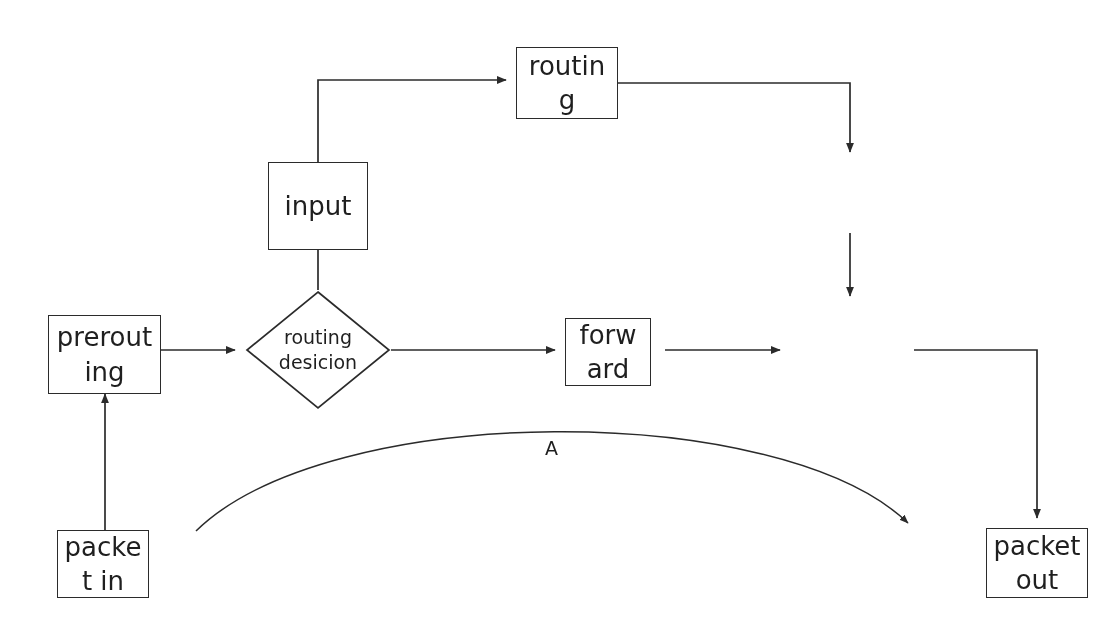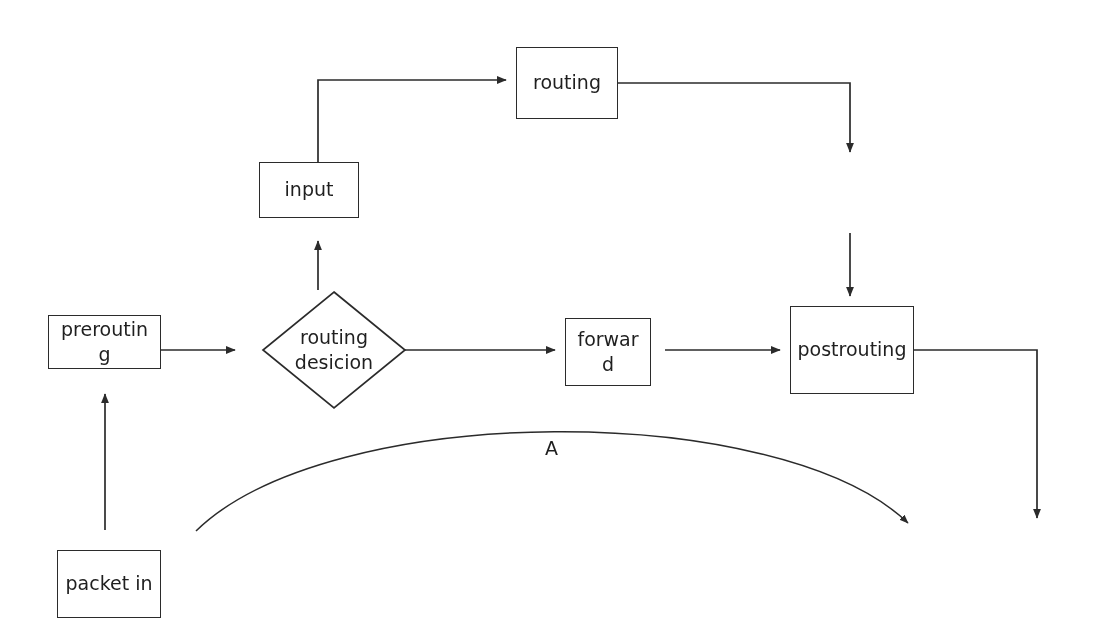--- a/index.html
+++ b/index.html
@@ -30,21 +30,21 @@
     position: absolute;
     box-sizing: border-box;
     border: 1.6px solid #2b2b2b;
     background: #ffffff;
     color: #1f1f1f;
     display: flex;
     align-items: center;
     justify-content: center;
     text-align: center;
     line-height: 1.32;
-    font-size: 19px;
+    font-size: 26px;
     padding: 2px 6px;
     z-index: 3;
   }
   .node-label {
     display: block;
     width: 100%;
     word-break: break-all;
   }
   .diamond-wrap {
     position: absolute;
@@ -114,49 +114,49 @@
       <path d="M391,350 L555,350" marker-end="url(#ah)"></path>
 
       <path d="M665,350 L780,350" marker-end="url(#ah)"></path>
 
       <path d="M914,350 L1037,350 L1037,518" marker-end="url(#ah)"></path>
 
       <path stroke-width="1.5" d="M196,531 C 330,400 780,400 908,523" marker-end="url(#ahs)"></path>
     </g>
   </svg>
 
-  <div class="node" style="left:48px; top:315px; width:113px; height:54px;">
+  <div class="node" style="left:48px; top:315px; width:113px; height:79px;">
     <span class="node-label">prerouting</span>
   </div>
 
-  <div class="diamond-wrap" style="left:261px; top:290px; width:146px; height:120px;">
+  <div class="diamond-wrap" style="left:245px; top:290px; width:146px; height:120px;">
     <svg width="146" height="120" viewBox="0 0 146 120" xmlns="http://www.w3.org/2000/svg">
       <polygon points="73,2 144,60 73,118 2,60" fill="#ffffff" stroke="#2b2b2b" stroke-width="1.7"></polygon>
     </svg>
     <div class="diamond-label">routing desicion</div>
   </div>
 
-  <div class="node" style="left:259px; top:162px; width:100px; height:56px;">
+  <div class="node" style="left:268px; top:162px; width:100px; height:88px;">
     <span class="node-label">input</span>
   </div>
 
   <div class="node" style="left:516px; top:47px; width:102px; height:72px;">
     <span class="node-label">routing</span>
   </div>
 
 
   <div class="node" style="left:565px; top:318px; width:86px; height:68px;">
     <span class="node-label">forward</span>
   </div>
 
-  <div class="node" style="left:790px; top:306px; width:124px; height:88px;">
-    <span class="node-label">postrouting</span>
-  </div>
 
-  <div class="node" style="left:57px; top:530px; width:104px; height:68px;margin-top:20px;">
+  <div class="node" style="left:57px; top:530px; width:92px; height:68px;">
     <span class="node-label">packet in</span>
   </div>
 
+  <div class="node" style="left:986px; top:528px; width:102px; height:70px;">
+    <span class="node-label">packet out</span>
+  </div>
 
 
   <div class="arc-label" style="left:545px; top:437px;">A</div>
 
 </div>
 
 </body></html>

